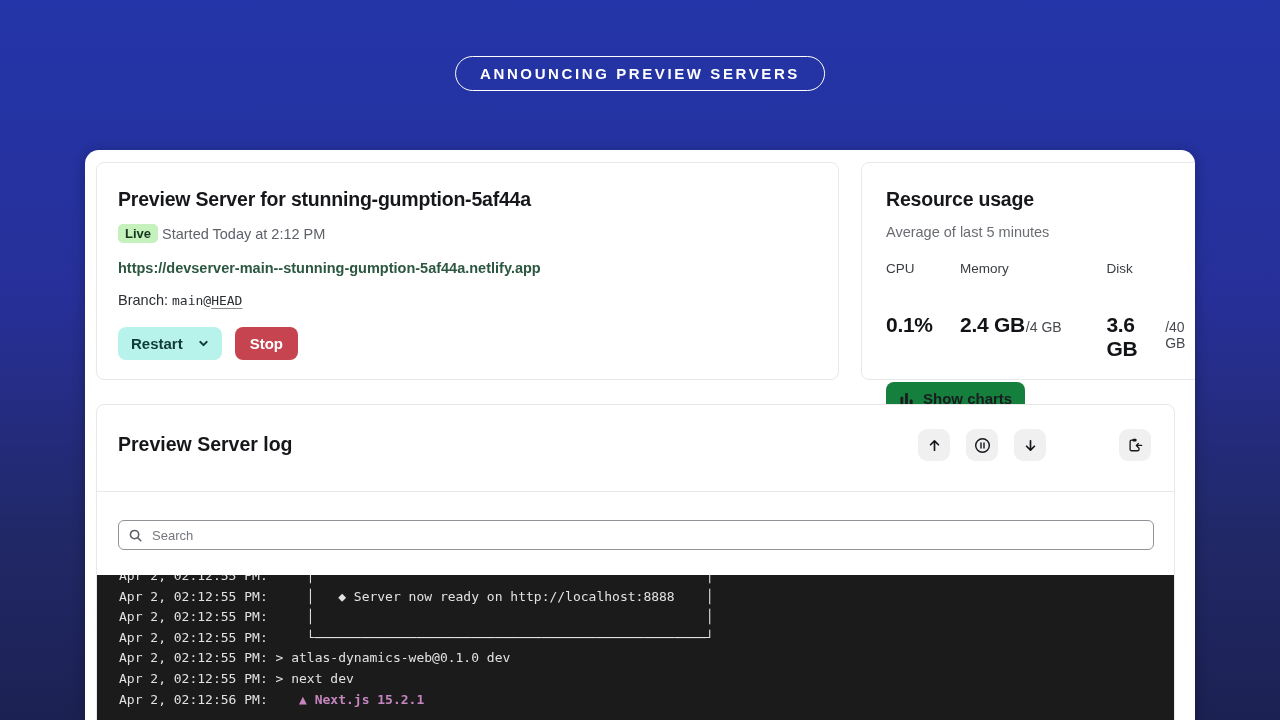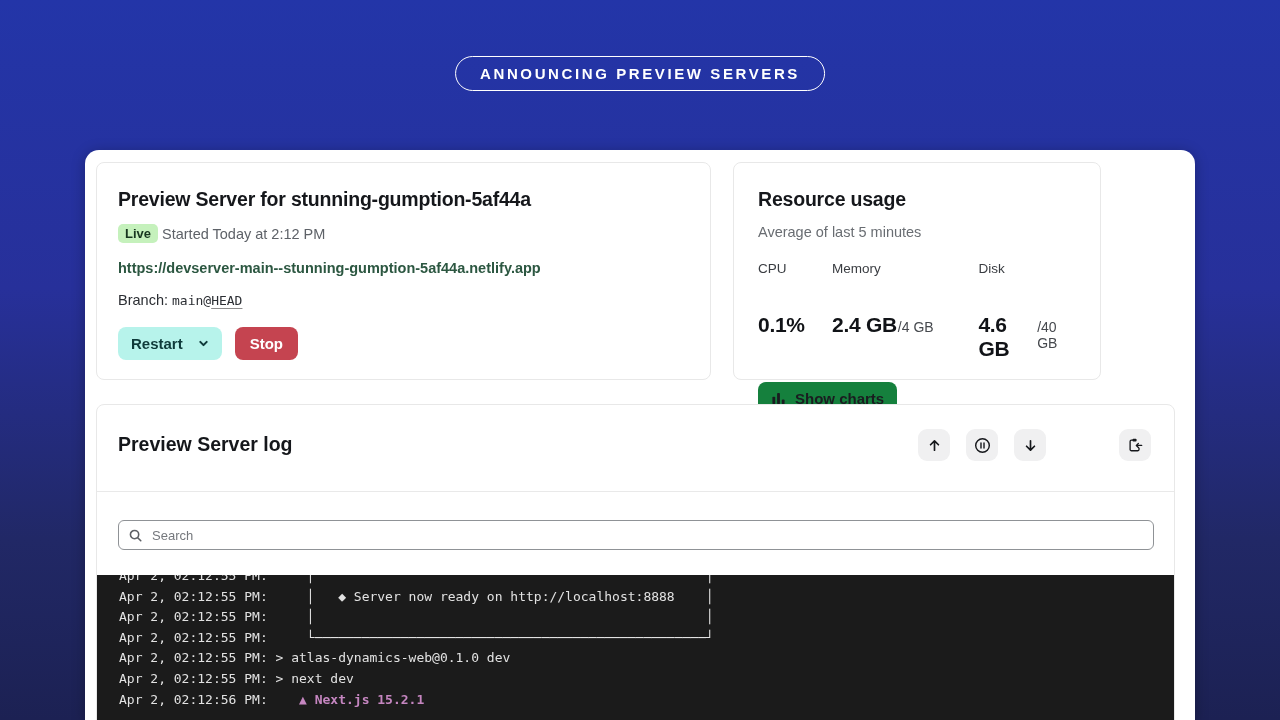--- a/index.html
+++ b/index.html
@@ -16,21 +16,21 @@
     color:#fff;font-size:15px;font-weight:600;letter-spacing:2.6px;white-space:nowrap;
   }
   
   .main-card{
     position:absolute;left:85px;top:150px;width:1110px;height:570px;
     background:#fff;border-radius:14px 14px 0 0;overflow:hidden;
     box-shadow:0 2px 14px rgba(0,0,0,.28);
   }
   .top-row{position:absolute;left:11px;top:12px;display:flex;gap:22px;}
   .panel{background:#fff;border:1px solid #e8e8e8;border-radius:8px;box-sizing:border-box;}
-  .server-panel{width:615px;height:218px;padding:25px 21px;}
+  .server-panel{width:743px;height:218px;padding:25px 21px;}
   .resource-panel{width:368px;height:218px;padding:25px 24px;}
   .panel-title{font-size:19.5px;font-weight:700;color:#15171b;letter-spacing:-.2px;}
   .status-row{margin-top:13px;display:flex;align-items:center;gap:4px;}
   .live-badge{background:#c5f1bc;color:#17361f;font-size:13px;font-weight:700;padding:2px 7px;border-radius:5px;}
   .started-text{color:#5e6268;font-size:14.5px;}
   .server-url{margin-top:17px;color:#2c5741;font-weight:700;font-size:14.5px;text-decoration:none;display:block;}
   .branch-row{margin-top:16px;font-size:14.5px;color:#2b2e33;}
   .branch-mono{font-family:"DejaVu Sans Mono",monospace;font-size:13px;color:#2b2e33;margin-top:8px;}
   .branch-ref{text-decoration:underline;text-decoration-color:#8d8d8d;text-underline-offset:3px;}
   .actions-row{margin-top:19px;display:flex;gap:13px;}
@@ -109,21 +109,21 @@
         <div class="metric-c2">
           <div class="metric-label">Memory</div>
           <div class="metric-values">
             <span class="metric-value">2.4 GB</span>
             <span class="metric-total">/4 GB</span>
           </div>
         </div>
         <div>
           <div class="metric-label">Disk</div>
           <div class="metric-values">
-            <span class="metric-value">4.6 GB</span>
+            <span class="metric-value">3.6 GB</span>
             <span class="metric-total">/40 GB</span>
           </div>
         </div>
       </div>
       <button class="btn show-charts-btn">
         <span style="display:flex;">
           <svg width="15" height="15" viewBox="0 0 16 16">
             <rect x="1.5" y="6" width="3" height="8" rx="1" fill="#1a1c20"></rect>
             <rect x="6.5" y="2" width="3" height="12" rx="1" fill="#1a1c20"></rect>
             <rect x="11.5" y="9" width="3" height="5" rx="1" fill="#1a1c20"></rect>

